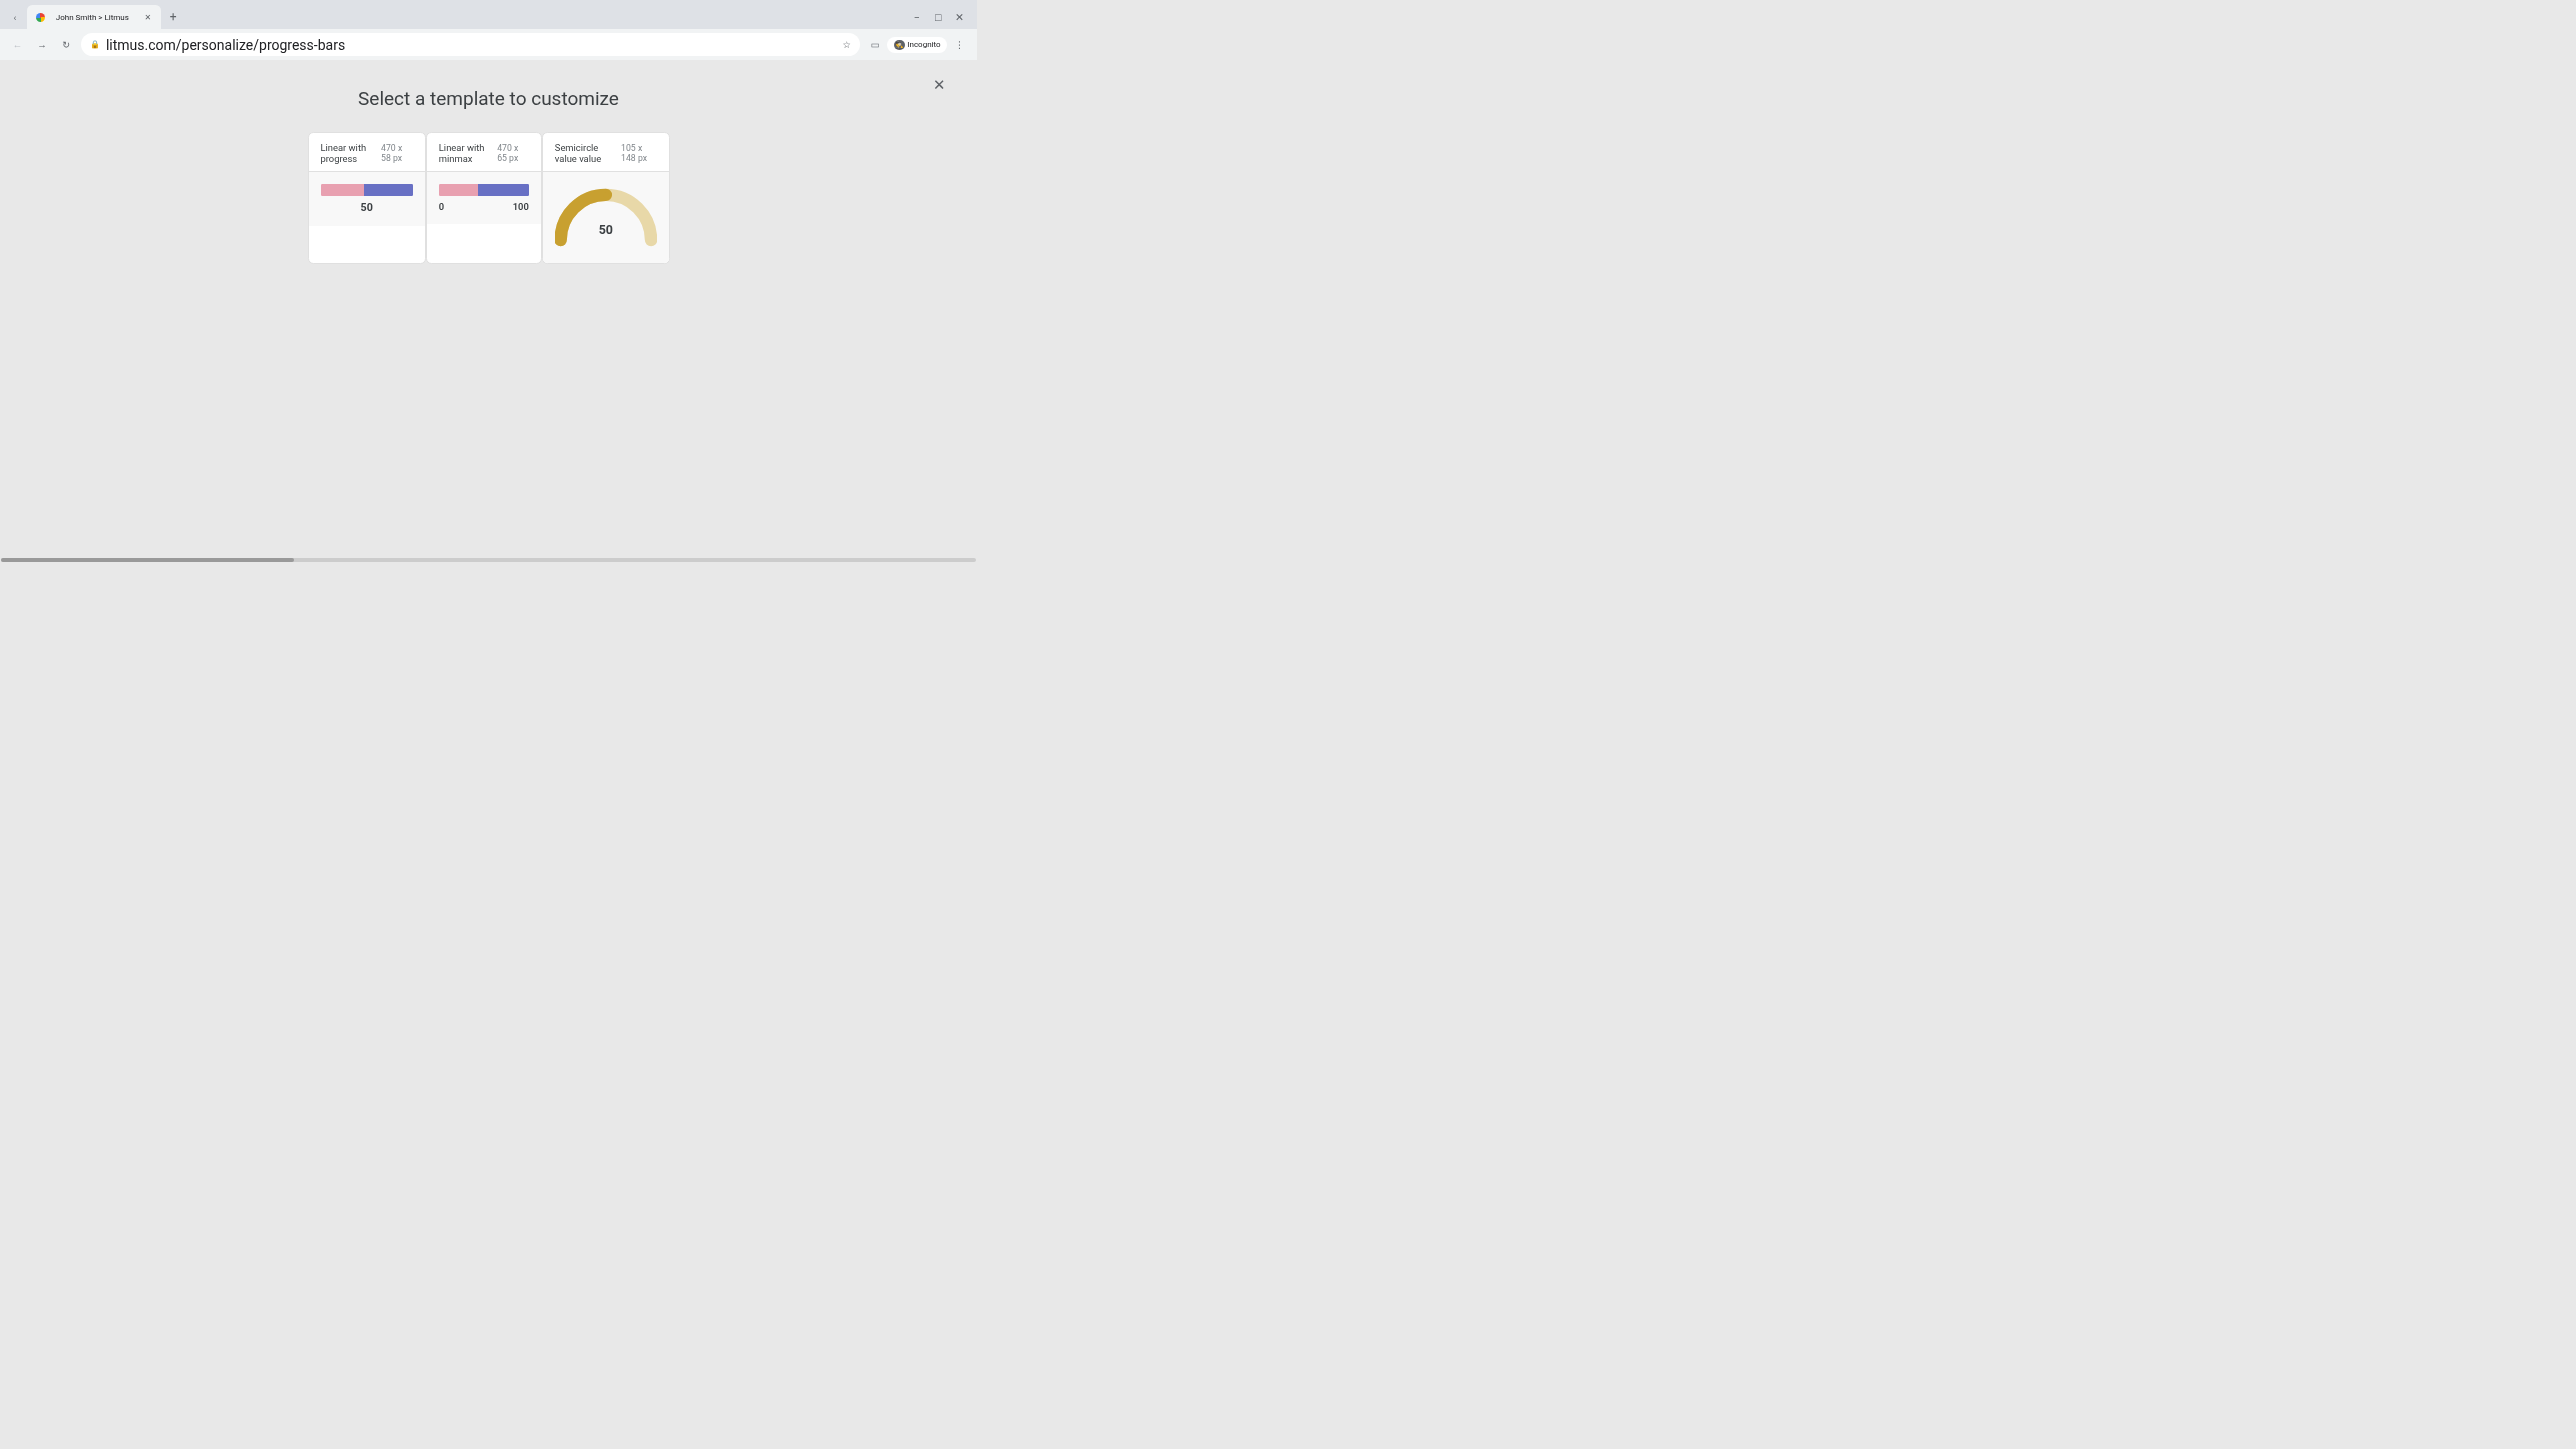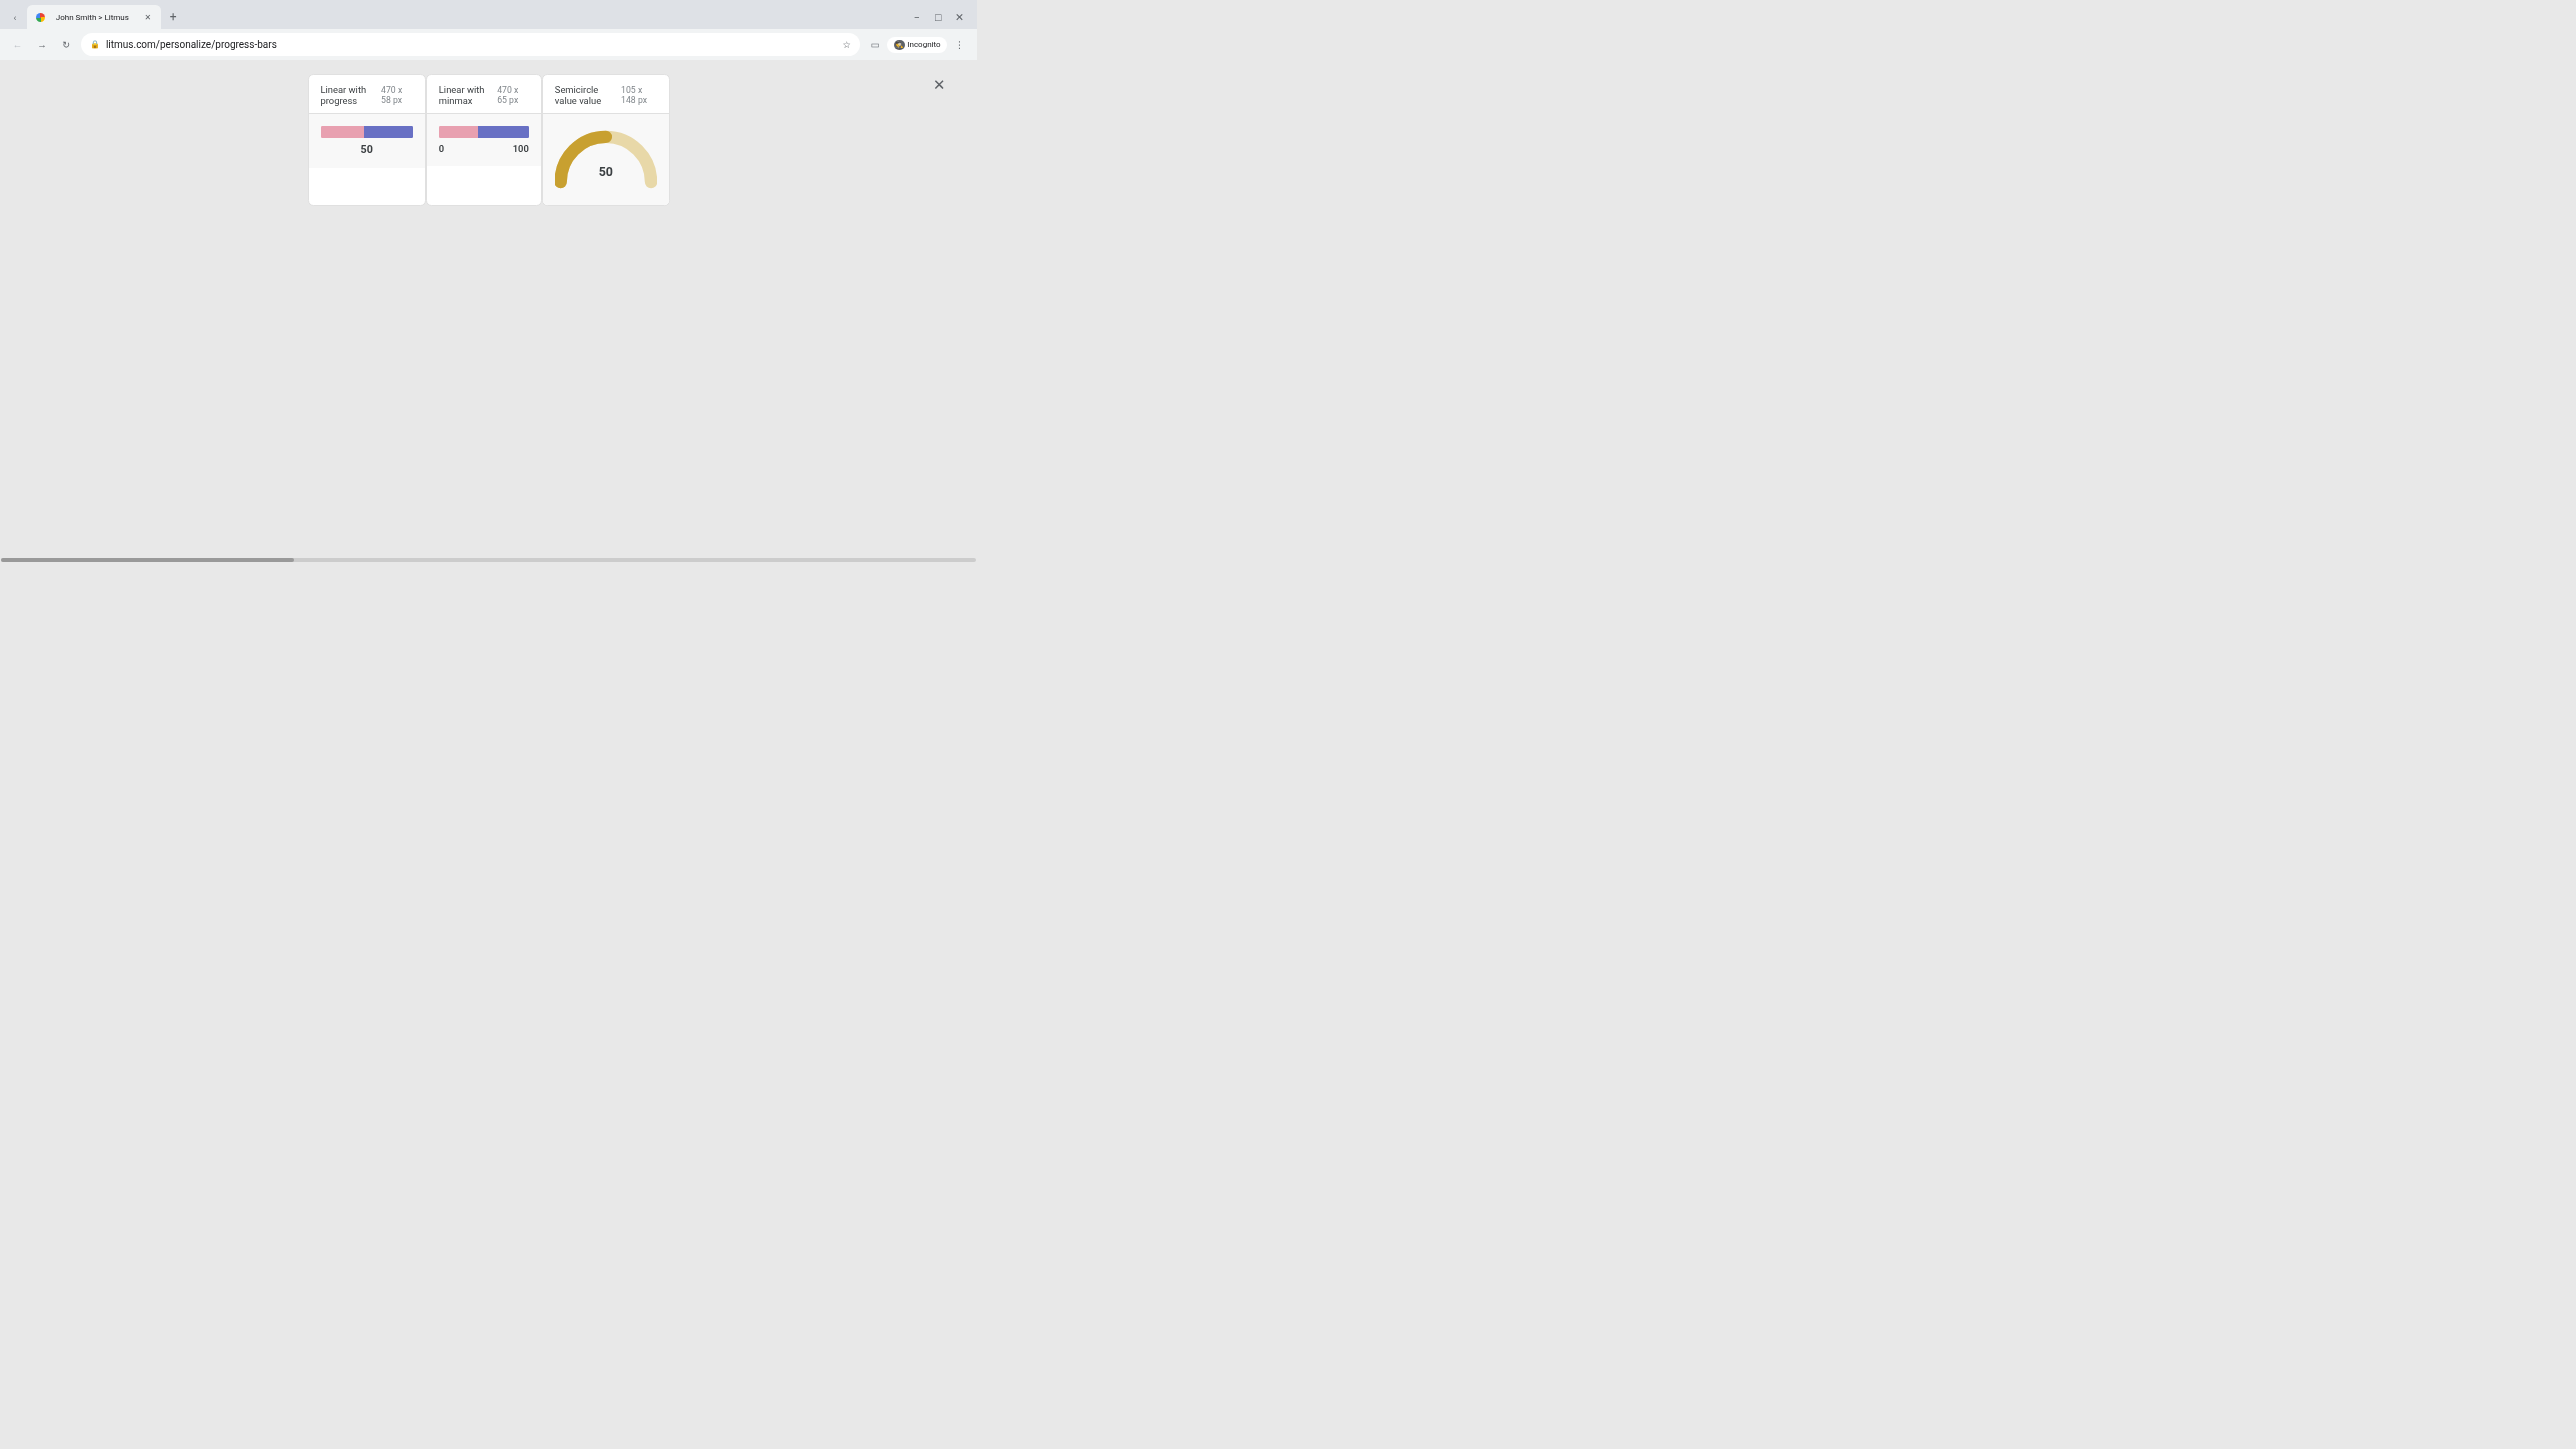--- a/index.html
+++ b/index.html
@@ -159,21 +159,21 @@
       gap: 5.4px;
       height: 23px;
     }
 
     .address-bar-lock {
       color: #5f6368;
       font-size: 8px;
     }
 
     .address-bar-url {
-      font-size: 10px;
+      font-size: 14px;
       color: #202124;
       flex: 1;
     }
 
     .address-bar-star {
       color: #5f6368;
       font-size: 9.4px;
       cursor: pointer;
     }
 
@@ -423,20 +423,21 @@
       </div>
       <div class="browser-toolbar-btn">⋮</div>
     </div>
   </div>
 </div>
 
 <div class="page-content">
 
   <div class="close-btn">✕</div>
 
+  <h1 class="page-title">Select a template to customize</h1>
 
   <div class="templates-container">
 
     <div class="template-card">
       <div class="template-card-header">
         <span class="template-card-name">Linear with progress</span>
         <span class="template-card-size">470 x 58 px</span>
       </div>
       <hr class="template-card-divider">
       <div class="template-card-preview">

